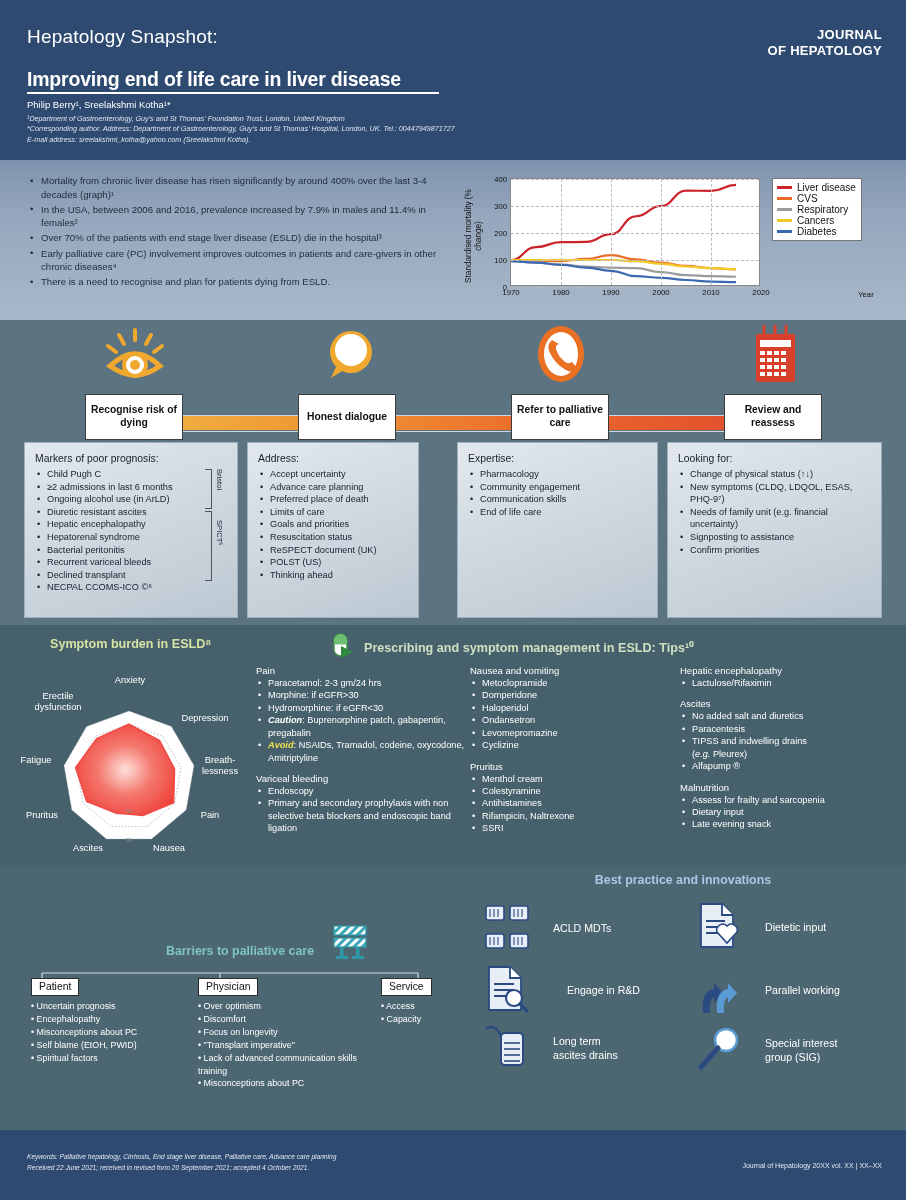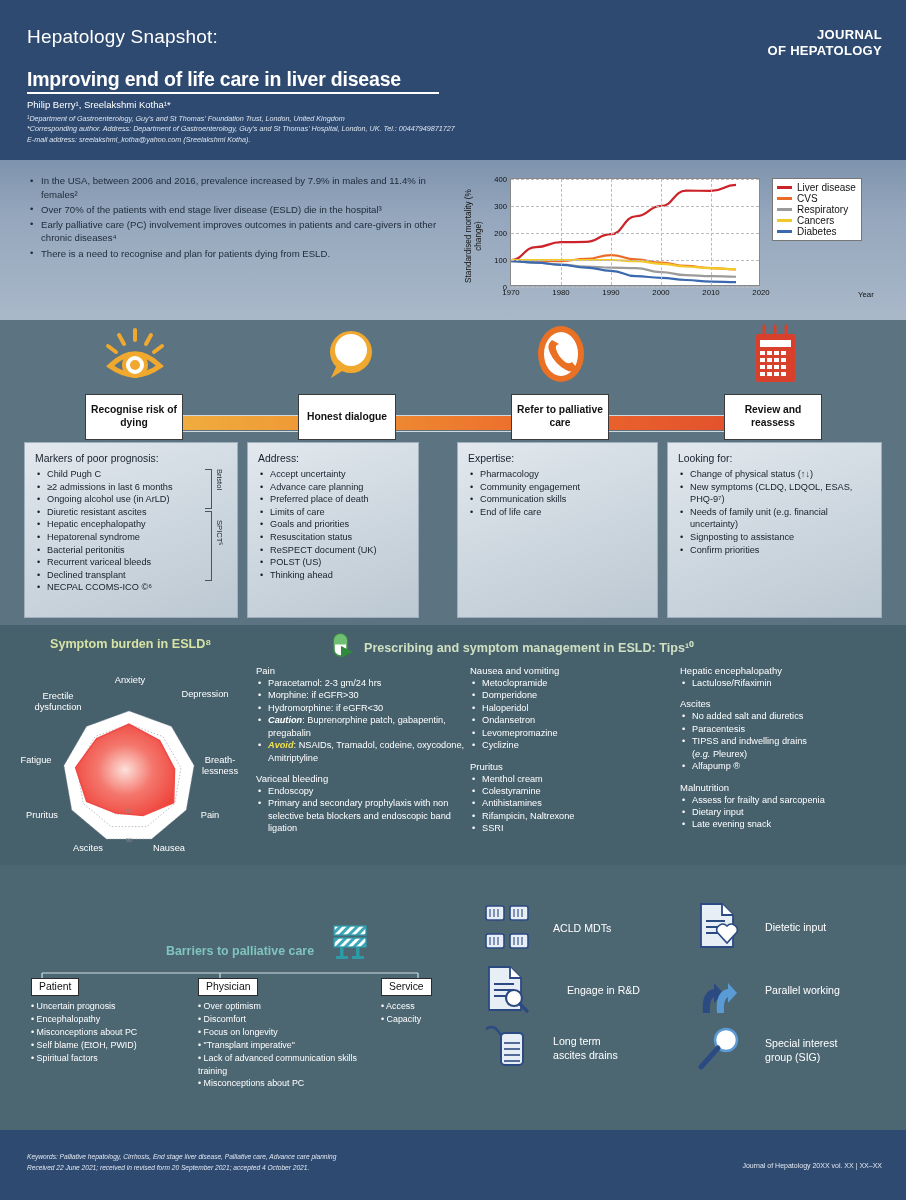--- a/index.html
+++ b/index.html
@@ -112,20 +112,21 @@
       <div>E-mail address: sreelakshmi_kotha@yahoo.com (Sreelakshmi Kotha).</div>
     </div>
     <div class="journal">
       <div>JOURNAL</div>
       <div>OF HEPATOLOGY</div>
     </div>
   </div>
 
   <div class="band1">
     <ul class="facts" id="facts-list">
+        <li>Mortality from chronic liver disease has risen significantly by around 400% over the last 3-4 decades (graph)¹</li>
         <li>In the USA, between 2006 and 2016, prevalence increased by 7.9% in males and 11.4% in females²</li>
         <li>Over 70% of the patients with end stage liver disease (ESLD) die in the hospital³</li>
         <li>Early palliative care (PC) involvement improves outcomes in patients and care-givers in other chronic diseases⁴</li>
         <li>There is a need to recognise and plan for patients dying from ESLD.</li>
       </ul>
 
     <div class="chartwrap">
       <div class="ylab">
         <span>Standardised mortality (% change)</span>
       </div>
@@ -317,21 +318,21 @@
               <stop offset="45%" stop-color="#f4776d"></stop>
               <stop offset="100%" stop-color="#ee3c33"></stop>
             </radialGradient>
           </defs>
           <polygon points="74,21.200000000000003 104.54526721230435,37.59756806298616 119.49811818916402,65.97745419178781 118.58298778682291,99.74 87.99546426488637,112.45222204255937 60.9074689134934,109.97143352368457 31.703319279168014,98.42 20.702204406979305,64.60216062466573 41.757773498123186,35.57521073315207 " fill="url(#rg)" stroke="#ef4a46" stroke-width="1.6"></polygon>
           <text x="74" y="110.30000000000001" class="rx" text-anchor="middle">50</text>
           <text x="74" y="139.34" class="rx" text-anchor="middle">90</text>
         </svg>
     </div>
     <div class="rlabel" style="left:100px;top:50px;width:60px">Anxiety</div>
-    <div class="rlabel" style="left:170px;top:64px;width:70px">Depression</div>
+    <div class="rlabel" style="left:170px;top:88px;width:70px">Depression</div>
     <div class="rlabel" style="left:196px;top:130px;width:48px">Breath-<br>lessness</div>
     <div class="rlabel" style="left:190px;top:185px;width:40px">Pain</div>
     <div class="rlabel" style="left:143px;top:218px;width:52px">Nausea</div>
     <div class="rlabel" style="left:62px;top:218px;width:52px">Ascites</div>
     <div class="rlabel" style="left:16px;top:185px;width:52px">Pruritus</div>
     <div class="rlabel" style="left:12px;top:130px;width:48px">Fatigue</div>
     <div class="rlabel" style="left:22px;top:66px;width:72px">Erectile<br>dysfunction</div>
 
     <div class="rxcol" id="rxcol0" style="left:256px;width:210px">
         <div class="grp">Pain</div>
@@ -438,20 +439,21 @@
         <div>• Focus on longevity</div>
         <div>• "Transplant imperative"</div>
         <div>• Lack of advanced communication skills training</div>
         <div>• Misconceptions about PC</div>
       </div>
     <div class="bar-list" id="barlist2" style="left:381px;top:135px;width:90px">
         <div>• Access</div>
         <div>• Capacity</div>
       </div>
 
+    <div class="h-bp" style="position:absolute;left:460px;top:8px;width:446px">Best practice and innovations</div>
 
     <div class="bp-item" style="left:483px;top:38px">
       <span>
         <svg width="48" height="48" viewBox="0 0 48 48">
           <g fill="#e8eef6" stroke="#2b4a82" stroke-width="1.6">
             <rect x="3" y="3" width="18" height="14" rx="2"></rect>
               <rect x="27" y="3" width="18" height="14" rx="2"></rect>
             <rect x="3" y="31" width="18" height="14" rx="2"></rect>
               <rect x="27" y="31" width="18" height="14" rx="2"></rect>
           </g>

